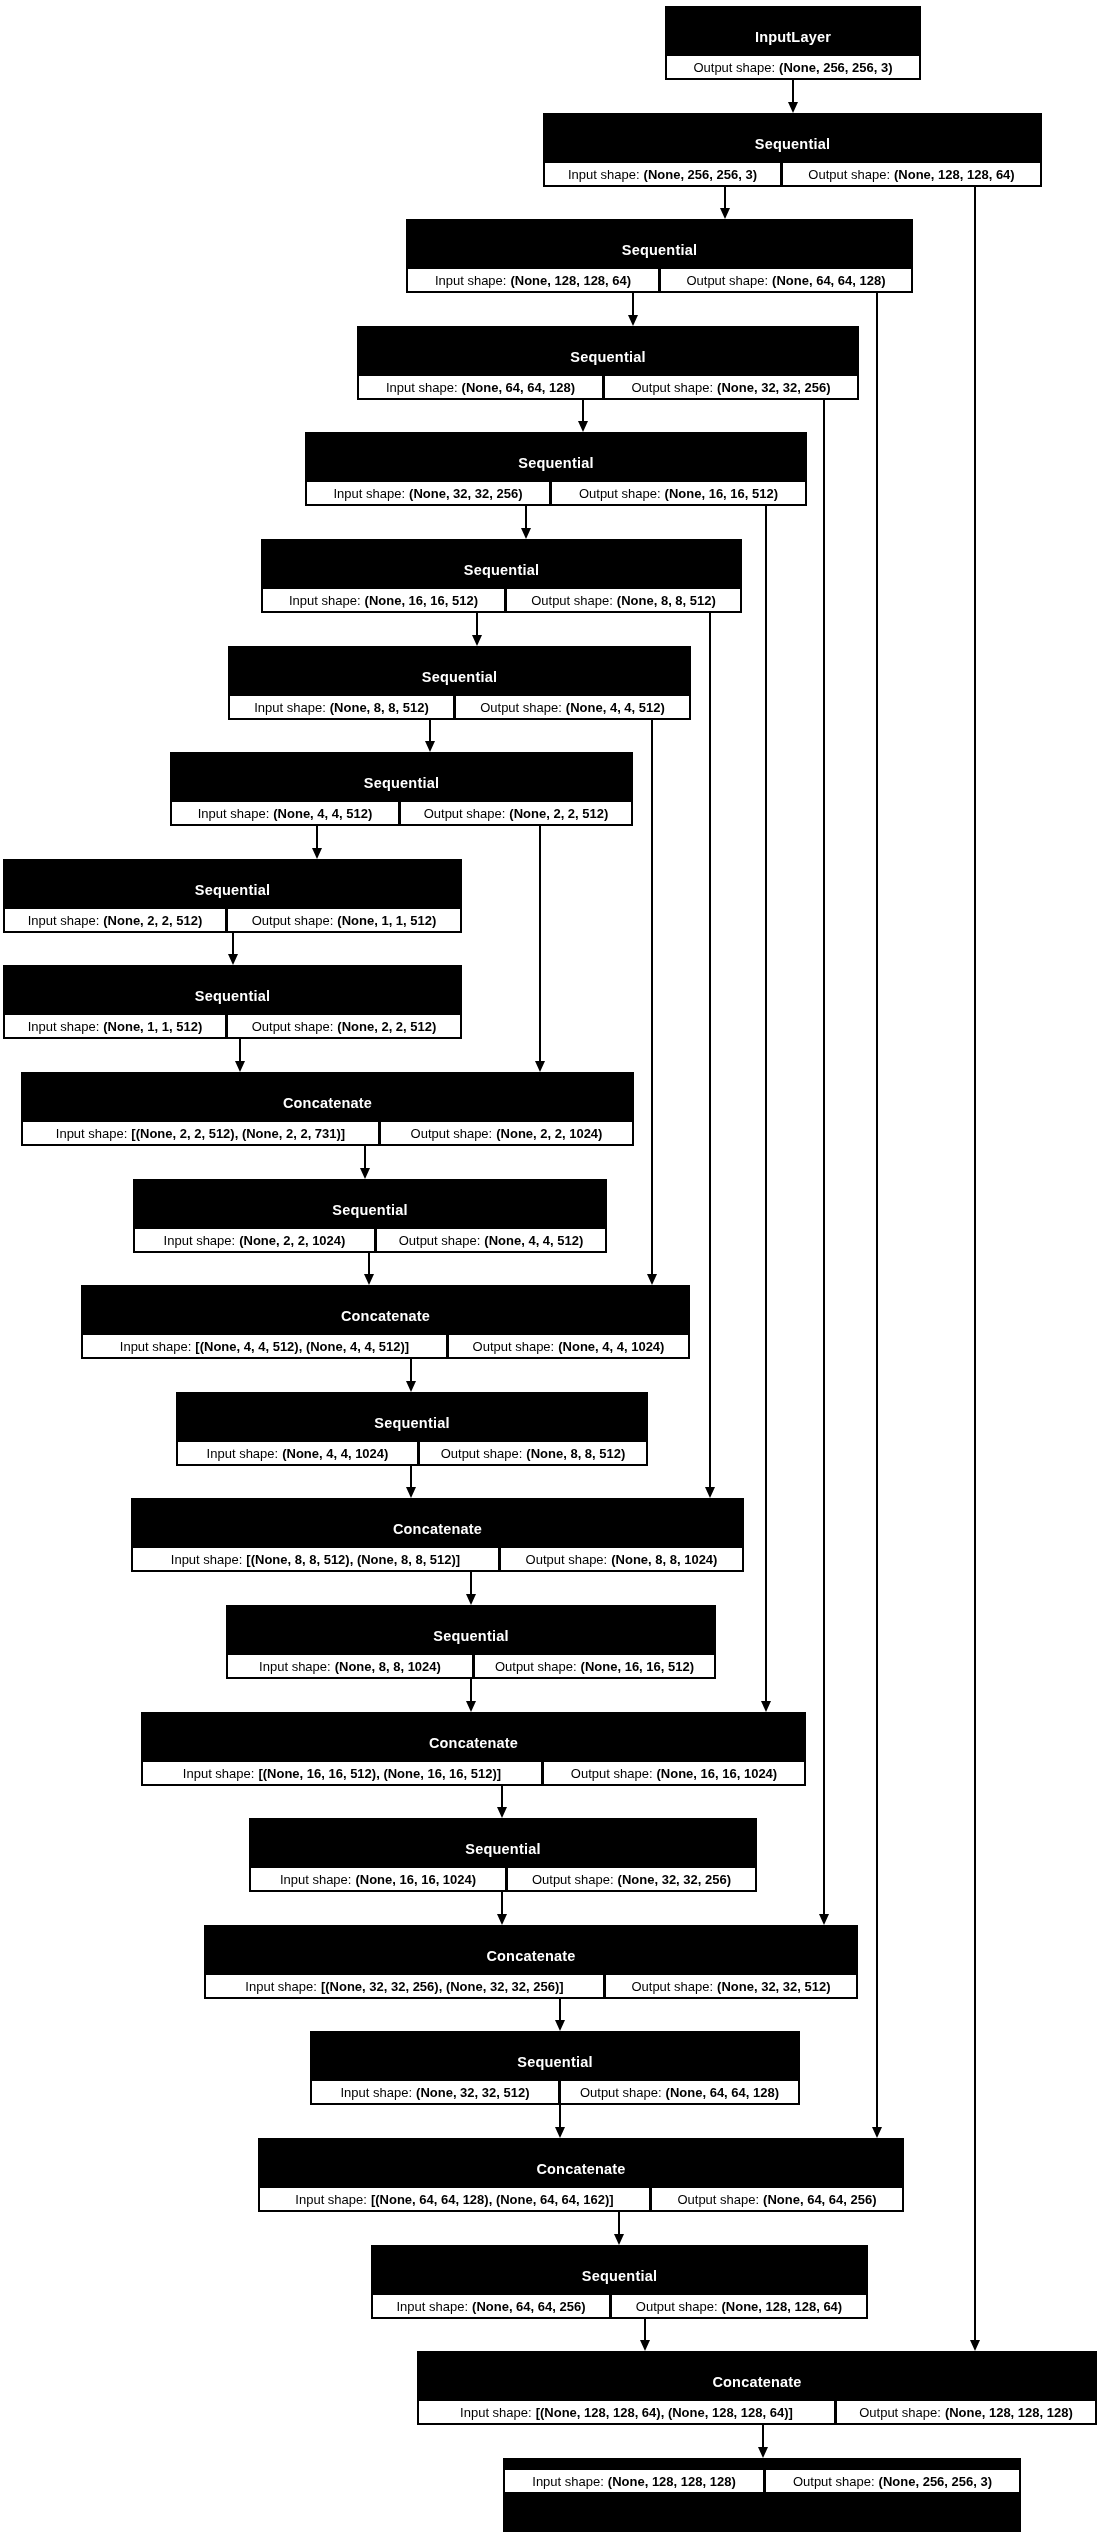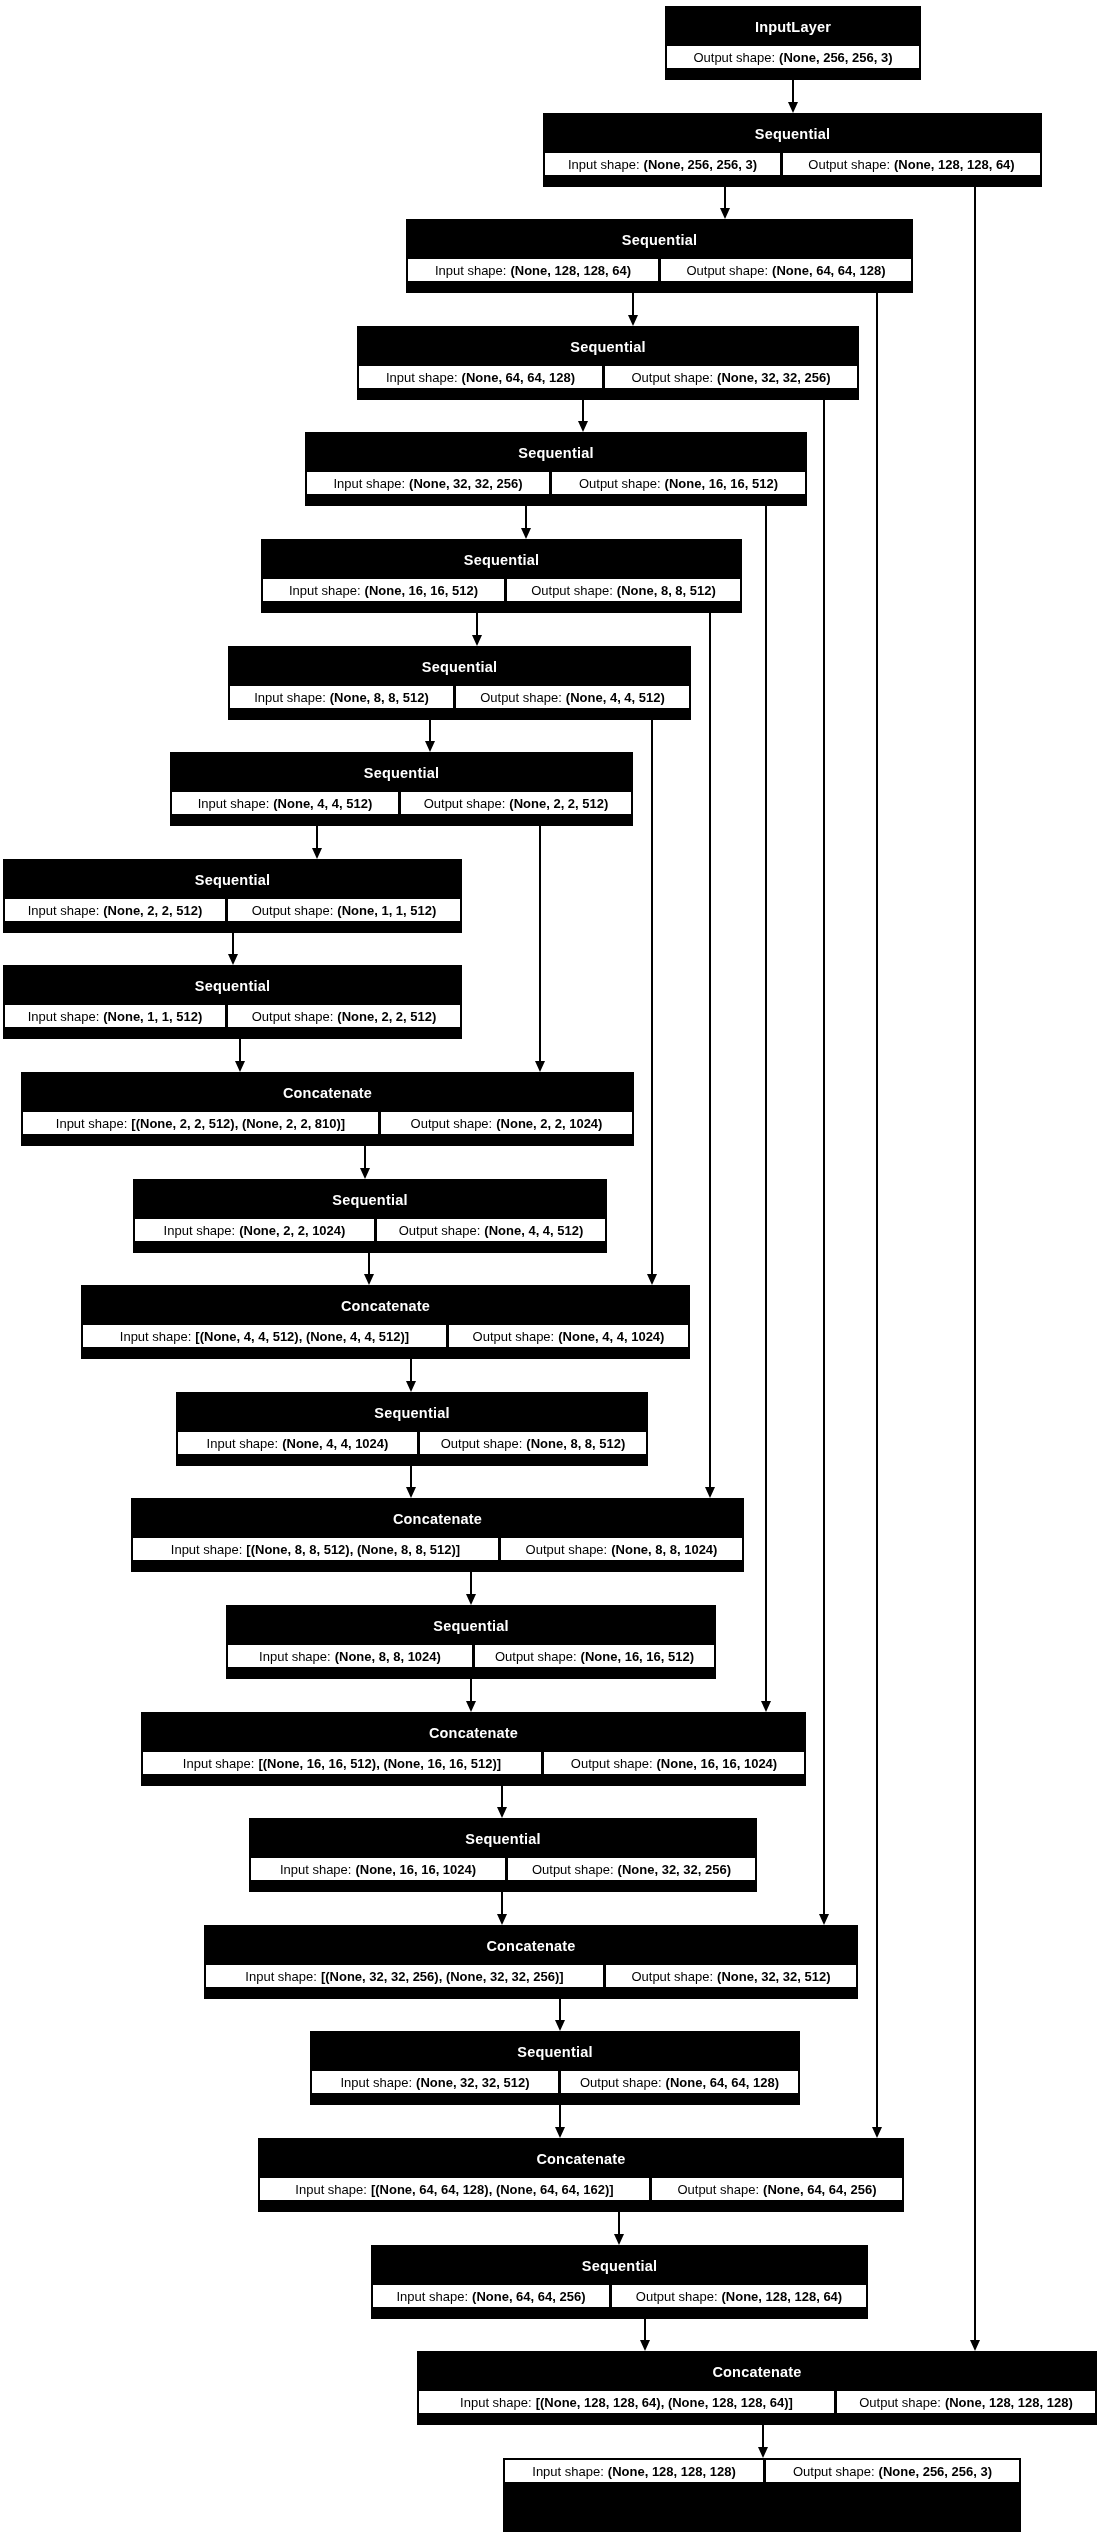--- a/index.html
+++ b/index.html
@@ -1,18 +1,18 @@
 <!DOCTYPE html>
 <html><head>
 <meta charset="utf-8">
 <style>
   html,body{margin:0;padding:0;background:#ffffff;}
   body{font-family:"Liberation Sans","DejaVu Sans",sans-serif;}
   #canvas{position:relative;width:1101px;height:2535px;background:#ffffff;overflow:hidden;}
-  .node{position:absolute;background:#000000;box-sizing:border-box;height:74px;padding:2px 2px 2px 2px;}
+  .node{position:absolute;background:#000000;box-sizing:border-box;height:74px;padding:12px 2px 2px 2px;}
   .node-header{height:38px;display:flex;align-items:center;justify-content:center;
     color:#ffffff;font-weight:bold;font-size:14.5px;letter-spacing:.2px;}
   .node-body{height:22px;display:flex;gap:3px;background:#000000;}
   .cell{background:#ffffff;color:#000000;box-sizing:border-box;display:flex;
     align-items:center;justify-content:center;white-space:nowrap;font-size:13px;overflow:hidden;}
   .cell .pfx{font-weight:normal;}
   .cell .val{font-weight:bold;margin-left:4px;}
   .cell.grow{flex:1 1 auto;}
   .edge-line{position:absolute;width:2px;background:#000000;}
   .arrowhead{position:absolute;width:0;height:0;
@@ -147,21 +147,21 @@
     <span class="pfx">Output shape:</span>
     <span class="val">(None, 2, 2, 512)</span>
   </div>
       </div>
   </div>
     <div class="node" style="left: 21px; top: 1072px; width: 613px; height: 74px; background: rgb(0, 0, 0);">
     <div class="node-header" style="color: rgb(255, 255, 255);">Concatenate</div>
     <div class="node-body">
         <div class="cell" style="flex: 0 0 355px;">
     <span class="pfx">Input shape:</span>
-    <span class="val">[(None, 2, 2, 512), (None, 2, 2, 810)]</span>
+    <span class="val">[(None, 2, 2, 512), (None, 2, 2, 731)]</span>
   </div>
         <div class="cell grow">
     <span class="pfx">Output shape:</span>
     <span class="val">(None, 2, 2, 1024)</span>
   </div>
       </div>
   </div>
     <div class="node" style="left: 133px; top: 1179px; width: 474px; height: 74px; background: rgb(0, 0, 0);">
     <div class="node-header" style="color: rgb(255, 255, 255);">Sequential</div>
     <div class="node-body">

